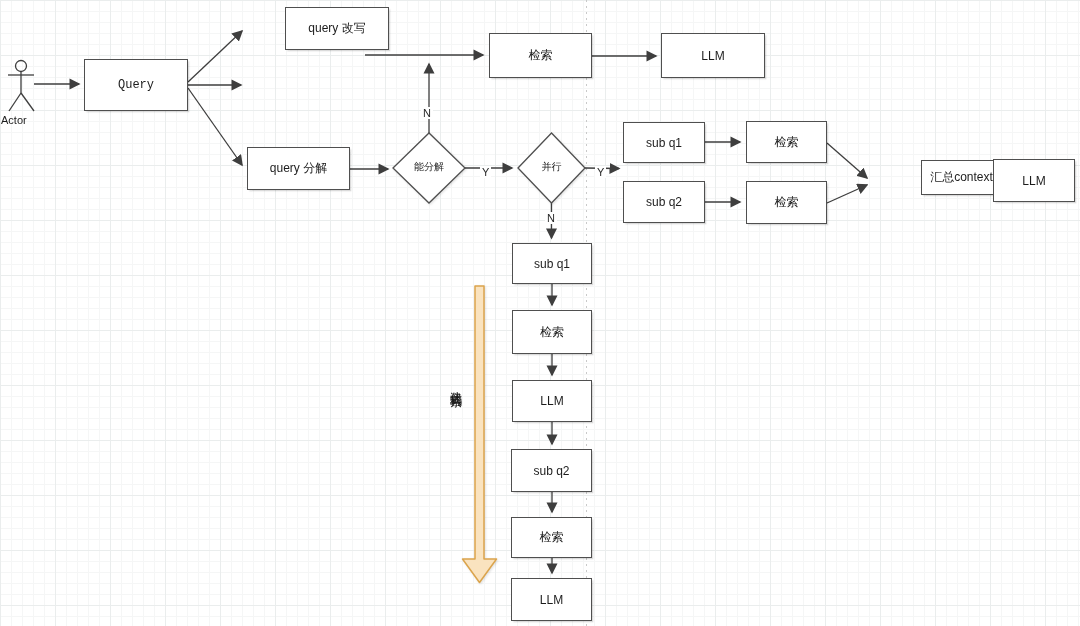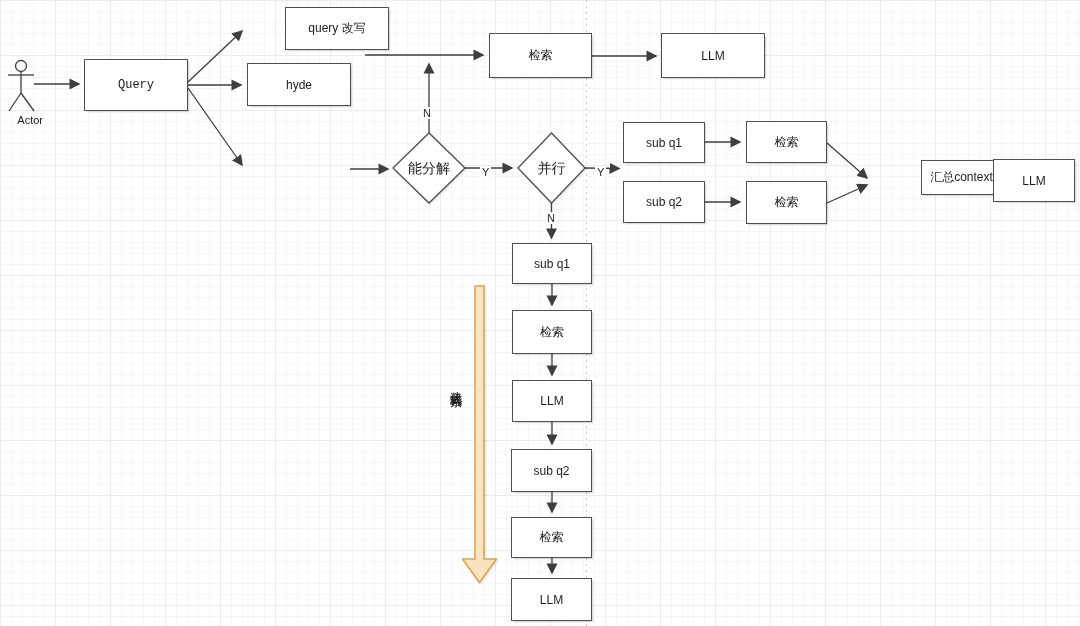--- a/index.html
+++ b/index.html
@@ -17,28 +17,28 @@
   svg.underlay{position:absolute;left:0;top:0;width:1080px;height:626px;}
   .node{
     position:absolute;display:flex;align-items:center;justify-content:center;
     background:#ffffff;border:1px solid #4f4f4f;
     font-size:12px;color:#1c1c1c;box-sizing:border-box;
     box-shadow:1.5px 1.5px 1.5px rgba(0,0,0,0.14);
     white-space:nowrap;
   }
   .dlabel{
     position:absolute;display:flex;align-items:center;justify-content:center;
-    font-size:14px;color:#1c1c1c;white-space:nowrap;pointer-events:none;font-family:Liberation Serif, serif;
+    font-size:10px;color:#1c1c1c;white-space:nowrap;pointer-events:none;font-family:Liberation Serif, serif;
   }
   .elabel{
     position:absolute;font-size:11px;color:#2a2a2a;background:#ffffff;
     padding:0 2px;line-height:12px;text-align:center;
   }
   .actor-label{
-    position:absolute;left:1px;top:114px;width:42px;text-align:right;
+    position:absolute;left:1px;top:114px;width:42px;text-align:left;
     font-size:11px;color:#1c1c1c;
   }
   .v-annotation{
     position:absolute;left:449px;top:382px;height:78px;
     writing-mode:vertical-rl;text-orientation:upright;
     font-size:12px;letter-spacing:1px;color:#1c1c1c;line-height:14px;
   }
   .poly{filter:drop-shadow(1px 1px 1px rgba(0,0,0,0.12));}
 </style>
 </head>
@@ -90,21 +90,21 @@
     </g>
 
     <polygon class="poly" points="393,168 429,133 465,168 429,203" fill="#ffffff" stroke="#4f4f4f" stroke-width="1.3"></polygon>
     <polygon class="poly" points="518,168 551.5,133 585,168 551.5,203" fill="#ffffff" stroke="#4f4f4f" stroke-width="1.3"></polygon>
   </svg>
 
   <div class="actor-label">Actor</div>
 
   <div class="node" style="left:84px;top:59px;width:104px;height:52px;font-family:Liberation Mono, monospace;">Query</div>
   <div class="node" style="left:247px;top:7px;width:104px;height:43px;margin-left:38px;">query 改写</div>
-  <div class="node" style="left:247px;top:63px;width:104px;height:43px;">hyde</div>
+  <div class="node" style="left:247px;top:147px;width:103px;height:43px;">query 分解</div>
   <div class="node" style="left:489px;top:33px;width:103px;height:45px;">检索</div>
   <div class="node" style="left:661px;top:33px;width:104px;height:45px;">LLM</div>
   <div class="node" style="left:623px;top:122px;width:82px;height:41px;">sub q1</div>
   <div class="node" style="left:746px;top:121px;width:81px;height:42px;">检索</div>
   <div class="node" style="left:623px;top:181px;width:82px;height:42px;">sub q2</div>
   <div class="node" style="left:746px;top:181px;width:81px;height:43px;">检索</div>
   <div class="node" style="left:921px;top:160px;width:81px;height:35px;">汇总context</div>
   <div class="node" style="left:993px;top:159px;width:82px;height:43px;">LLM</div>
   <div class="node" style="left:512px;top:243px;width:80px;height:41px;">sub q1</div>
   <div class="node" style="left:512px;top:310px;width:80px;height:44px;">检索</div>

